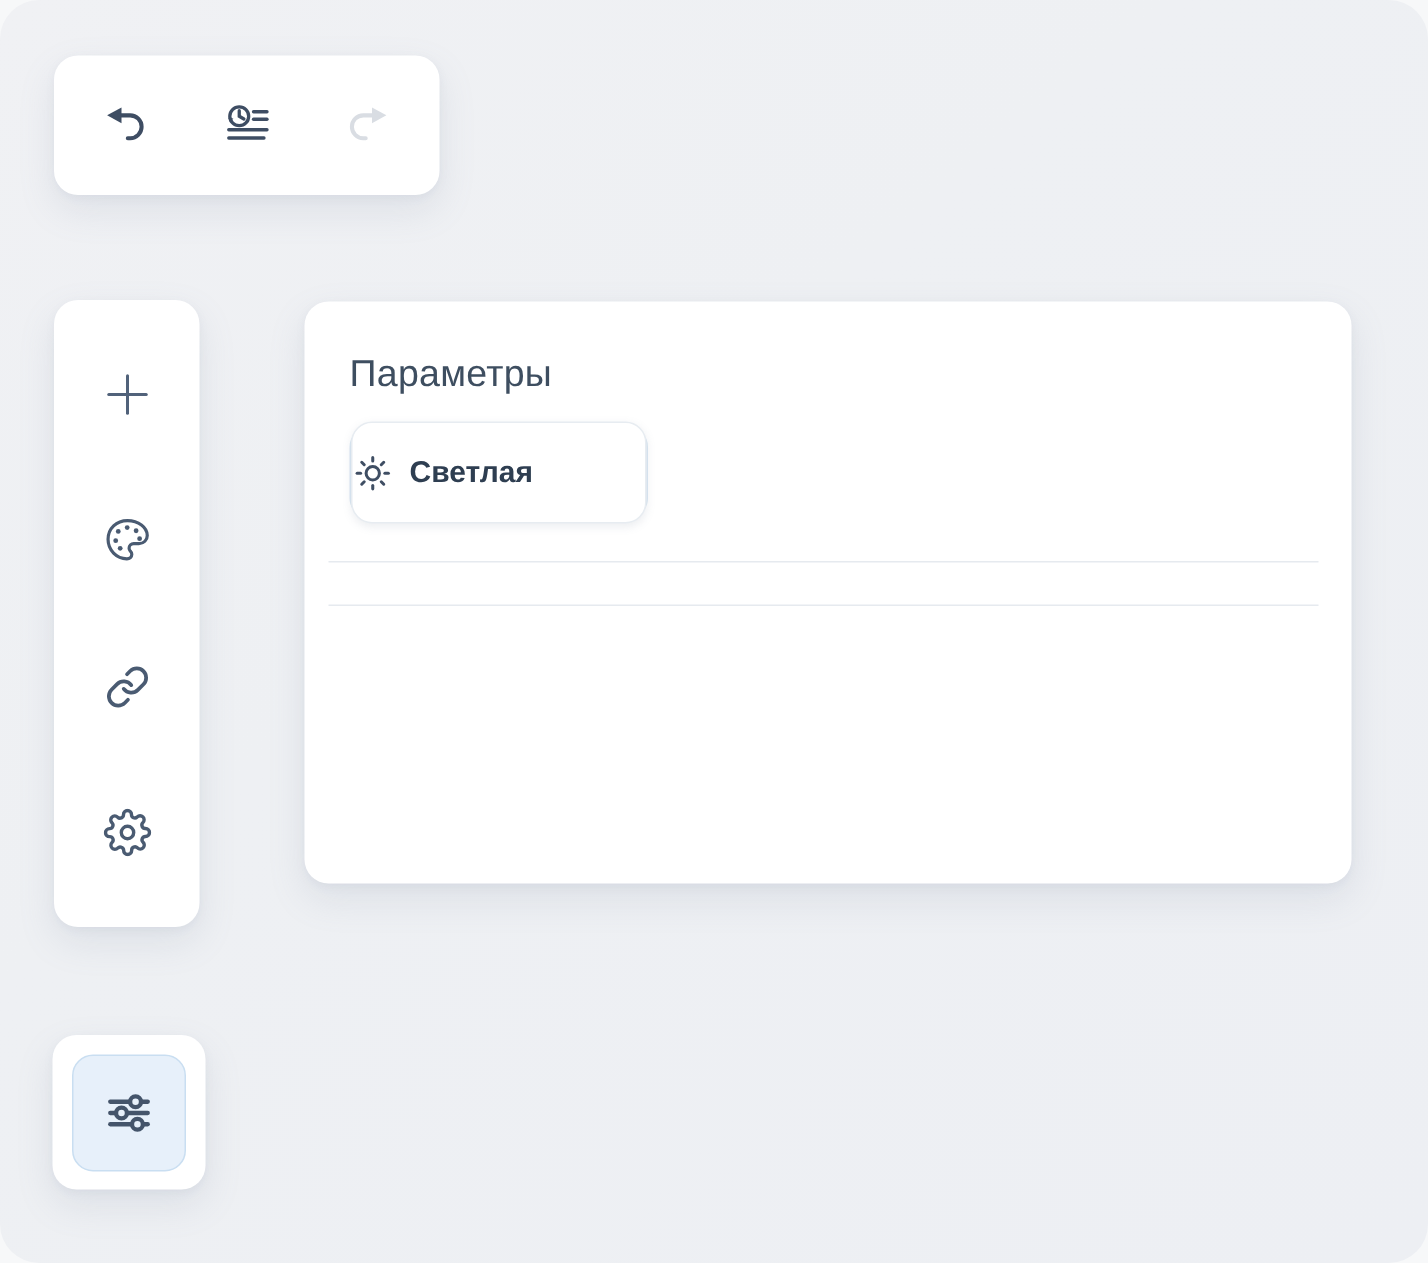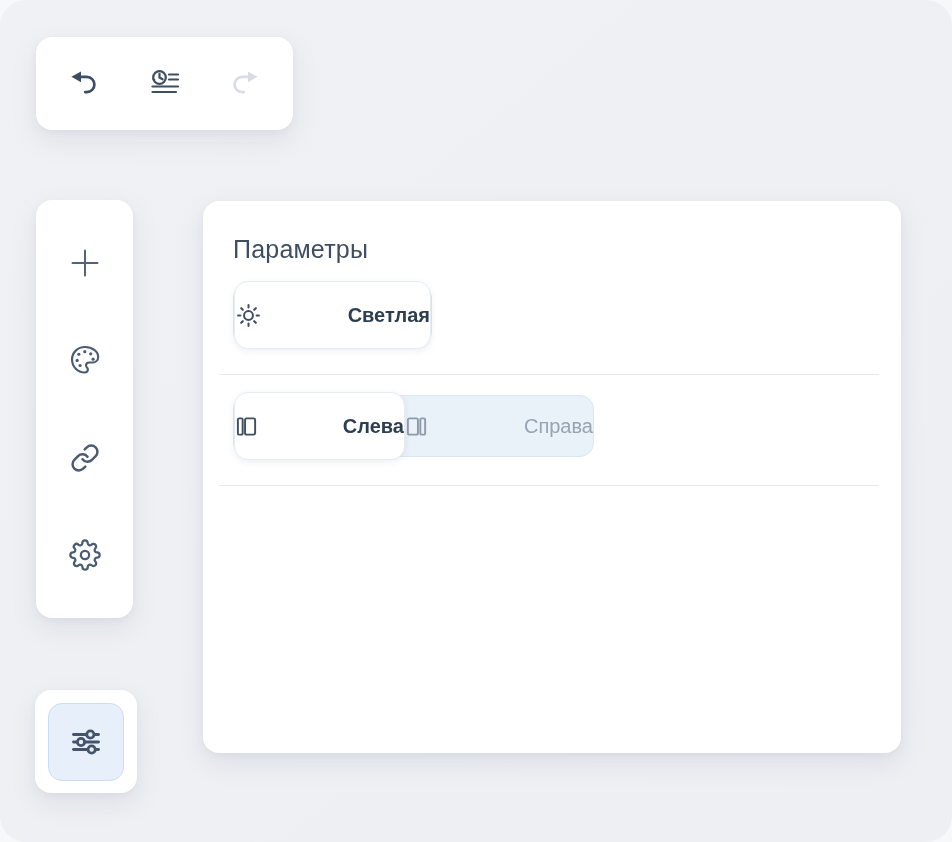--- a/index.html
+++ b/index.html
@@ -47,42 +47,42 @@
   .active-tool {
     width: 76px; height: 78px;
     background: #e7f0fa;
     border: 1.5px solid #c9def1;
     border-radius: 14px;
     display: flex; align-items: center; justify-content: center;
     color: #44546a; cursor: pointer;
   }
   
   .panel {
-    left: 203px; top: 201px; width: 698px; height: 552px;
+    left: 203px; top: 201px; width: 698px; height: 388px;
     padding: 34px 30px 6px 30px;
   }
   .panel-title {
     font-size: 25px; font-weight: 500; color: #3e4e60; letter-spacing: .2px;
   }
   .section-label {
     font-size: 19px; font-weight: 400; color: #33465b;
   }
   .sec1-label { margin-top: 49px; }
   .sec2-label { margin-top: 38px; }
   .seg-group {
     margin-top: 20px;
     display: flex; align-items: flex-start;
     background: #e9f1f9;
     border: 1px solid #dbe8f3;
     border-radius: 14px;
     height: 62px;
     width: max-content;
   }
   .seg {
-    display: flex; align-items: center; justify-content: space-between; gap: 11px;
+    display: flex; align-items: center; justify-content: flex-start; gap: 11px;
     height: 60px; font-size: 20px; cursor: pointer;
     color: #97a4b2; font-weight: 500;
     border-radius: 14px;
   }
   .seg.selected {
     background: #ffffff;
     height: 68px; margin-top: -4px;
     color: #2e3e51; font-weight: 700;
     border: 1px solid #e7ecf1;
     box-shadow: 0 2px 6px rgba(120,135,155,.14);
@@ -207,37 +207,17 @@
             <line x1="6.4" y1="21.6" x2="8.1" y2="19.9"></line>
             <line x1="19.9" y1="8.1" x2="21.6" y2="6.4"></line>
           </svg>
         </span>
         <span>Светлая</span>
       </div>
     </div>
 
     <hr class="divider div1">
 
-    <div class="seg-group pos-group">
-      <div class="seg selected">
-        <span>
-          <svg width="23" height="23" viewBox="0 0 24 24" fill="none" stroke="#3f4e63" stroke-width="2">
-            <rect x="3" y="3.5" width="5" height="17" rx="1.3"></rect>
-            <rect x="10.5" y="3.5" width="10.5" height="17" rx="1.8"></rect>
-          </svg>
-        </span>
-        <span>Слева</span>
-      </div>
-      <div class="seg unselected">
-        <span>
-          <svg width="23" height="23" viewBox="0 0 24 24" fill="none" stroke="#8e9bab" stroke-width="2">
-            <rect x="3" y="3.5" width="10.5" height="17" rx="1.8"></rect>
-            <rect x="16" y="3.5" width="5" height="17" rx="1.3"></rect>
-          </svg>
-        </span>
-        <span>Справа</span>
-      </div>
-    </div>
 
     <hr class="divider div2">
   </div>
 
 </div>
 
 </body></html>

